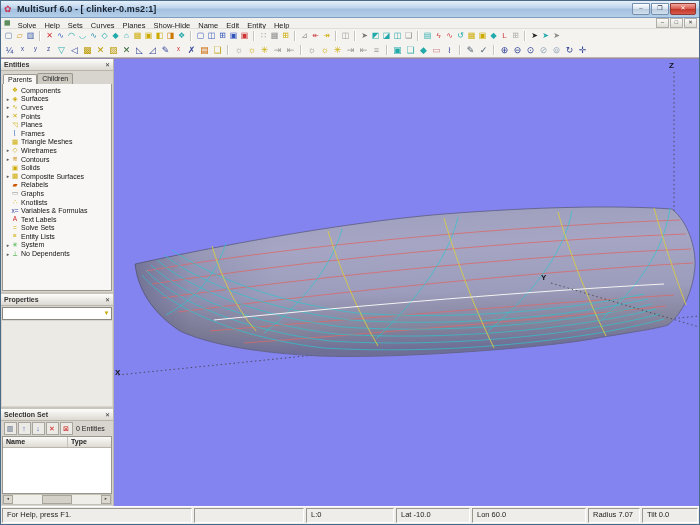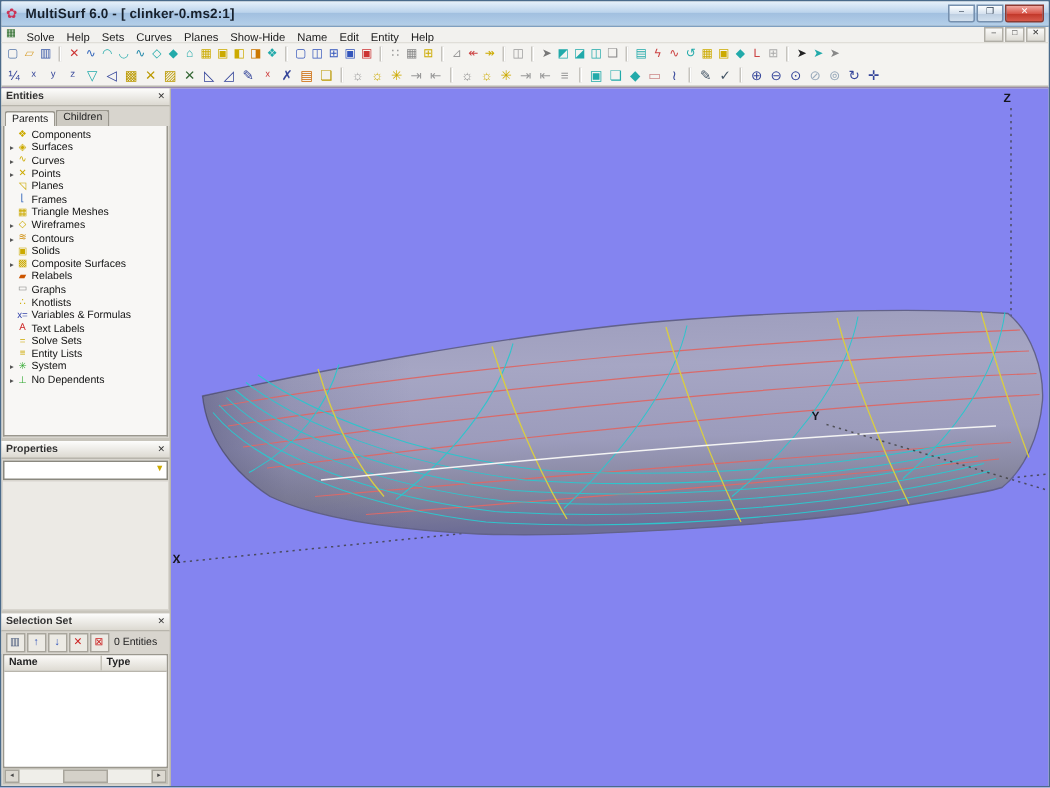--- a/index.html
+++ b/index.html
@@ -449,13 +449,22 @@
 
         <path d="M 437,224 L 585,268" fill="none" stroke="var(--axis-line,#3c3c3c)" stroke-width="1" stroke-dasharray="1.5 2.8" opacity="0.8"></path>
       </svg>
 
       <div class="axis-label" style="left:555px;top:3px;">Z</div>
       <div class="axis-label" style="left:427px;top:215px;">Y</div>
       <div class="axis-label" style="left:1px;top:310px;">X</div>
     </div>
   </div>
 
+  <div class="statusbar">
+    <div class="seg seg-help">For Help, press F1.</div>
+    <div class="seg seg-blank"></div>
+    <div class="seg seg-layer">L:0</div>
+    <div class="seg seg-lat">Lat -10.0</div>
+    <div class="seg seg-lon">Lon 60.0</div>
+    <div class="seg seg-radius">Radius 7.07</div>
+    <div class="seg seg-tilt">Tilt 0.0</div>
+  </div>
 </div>
 
 </body></html>

